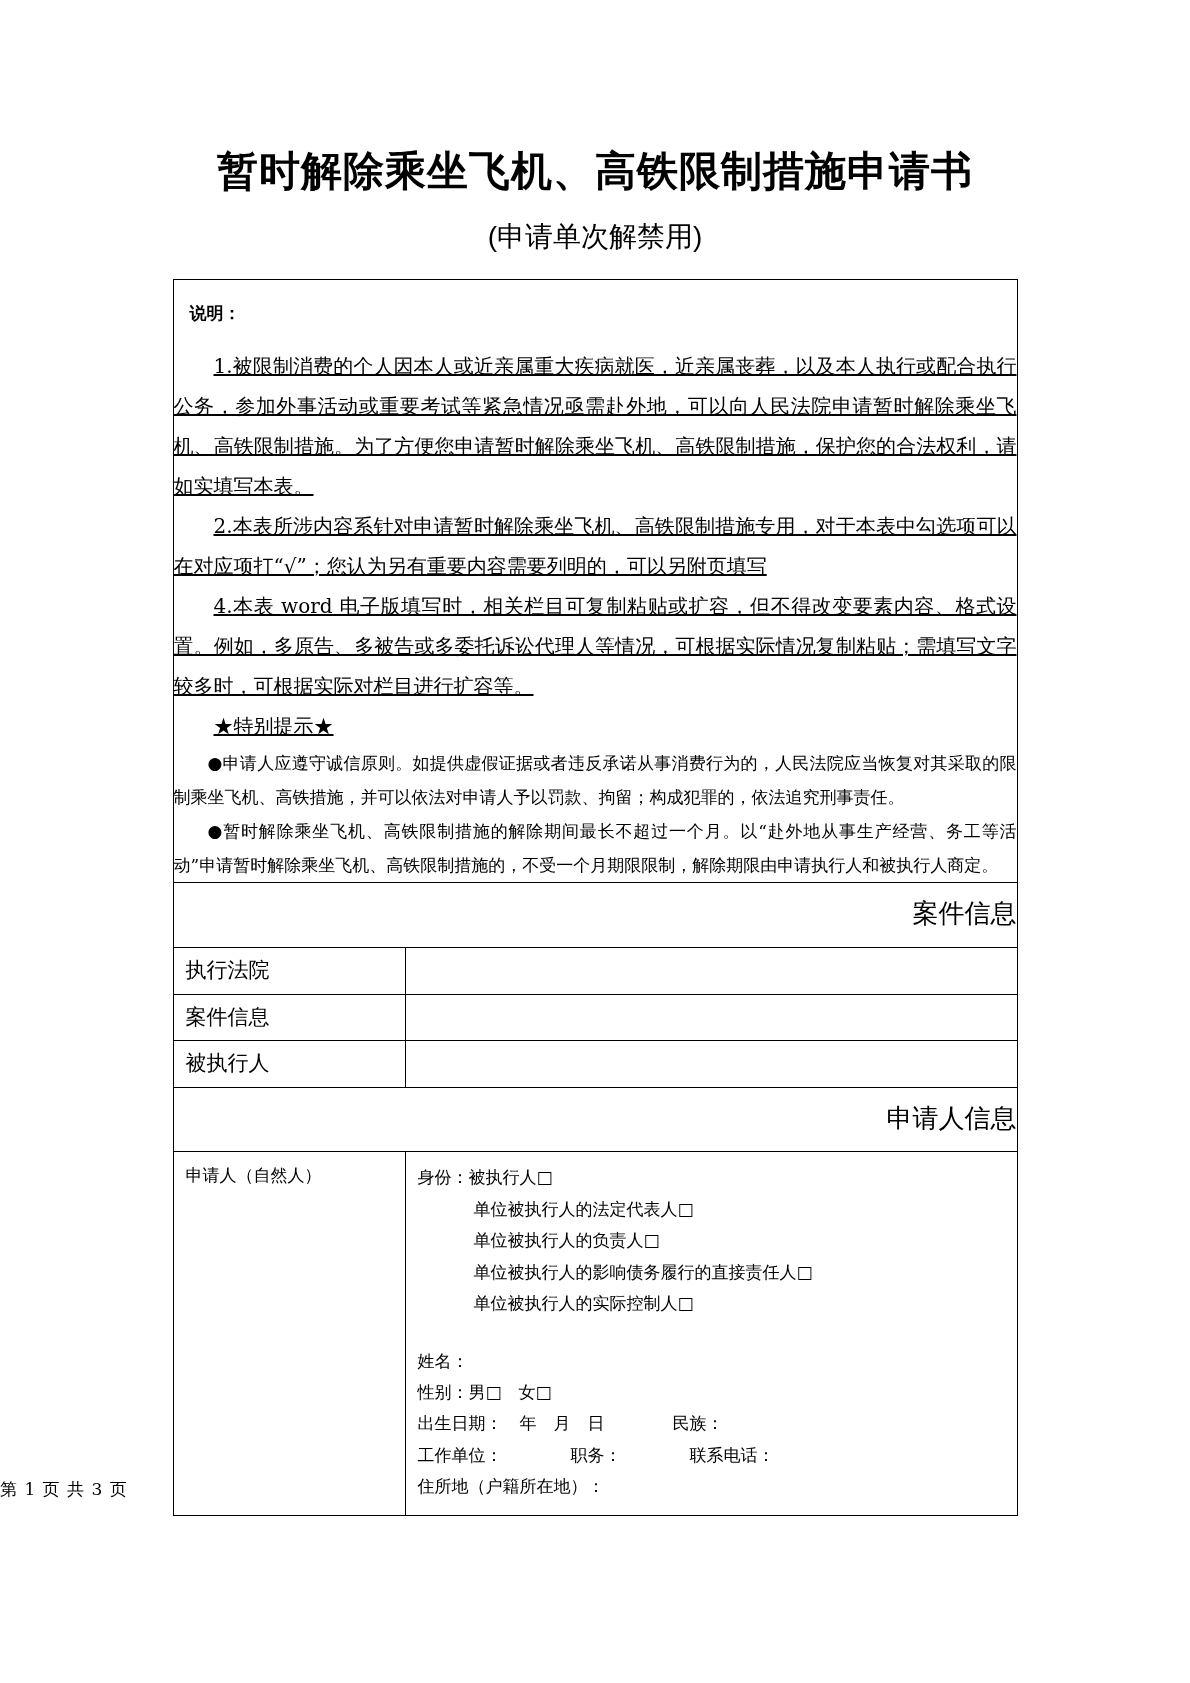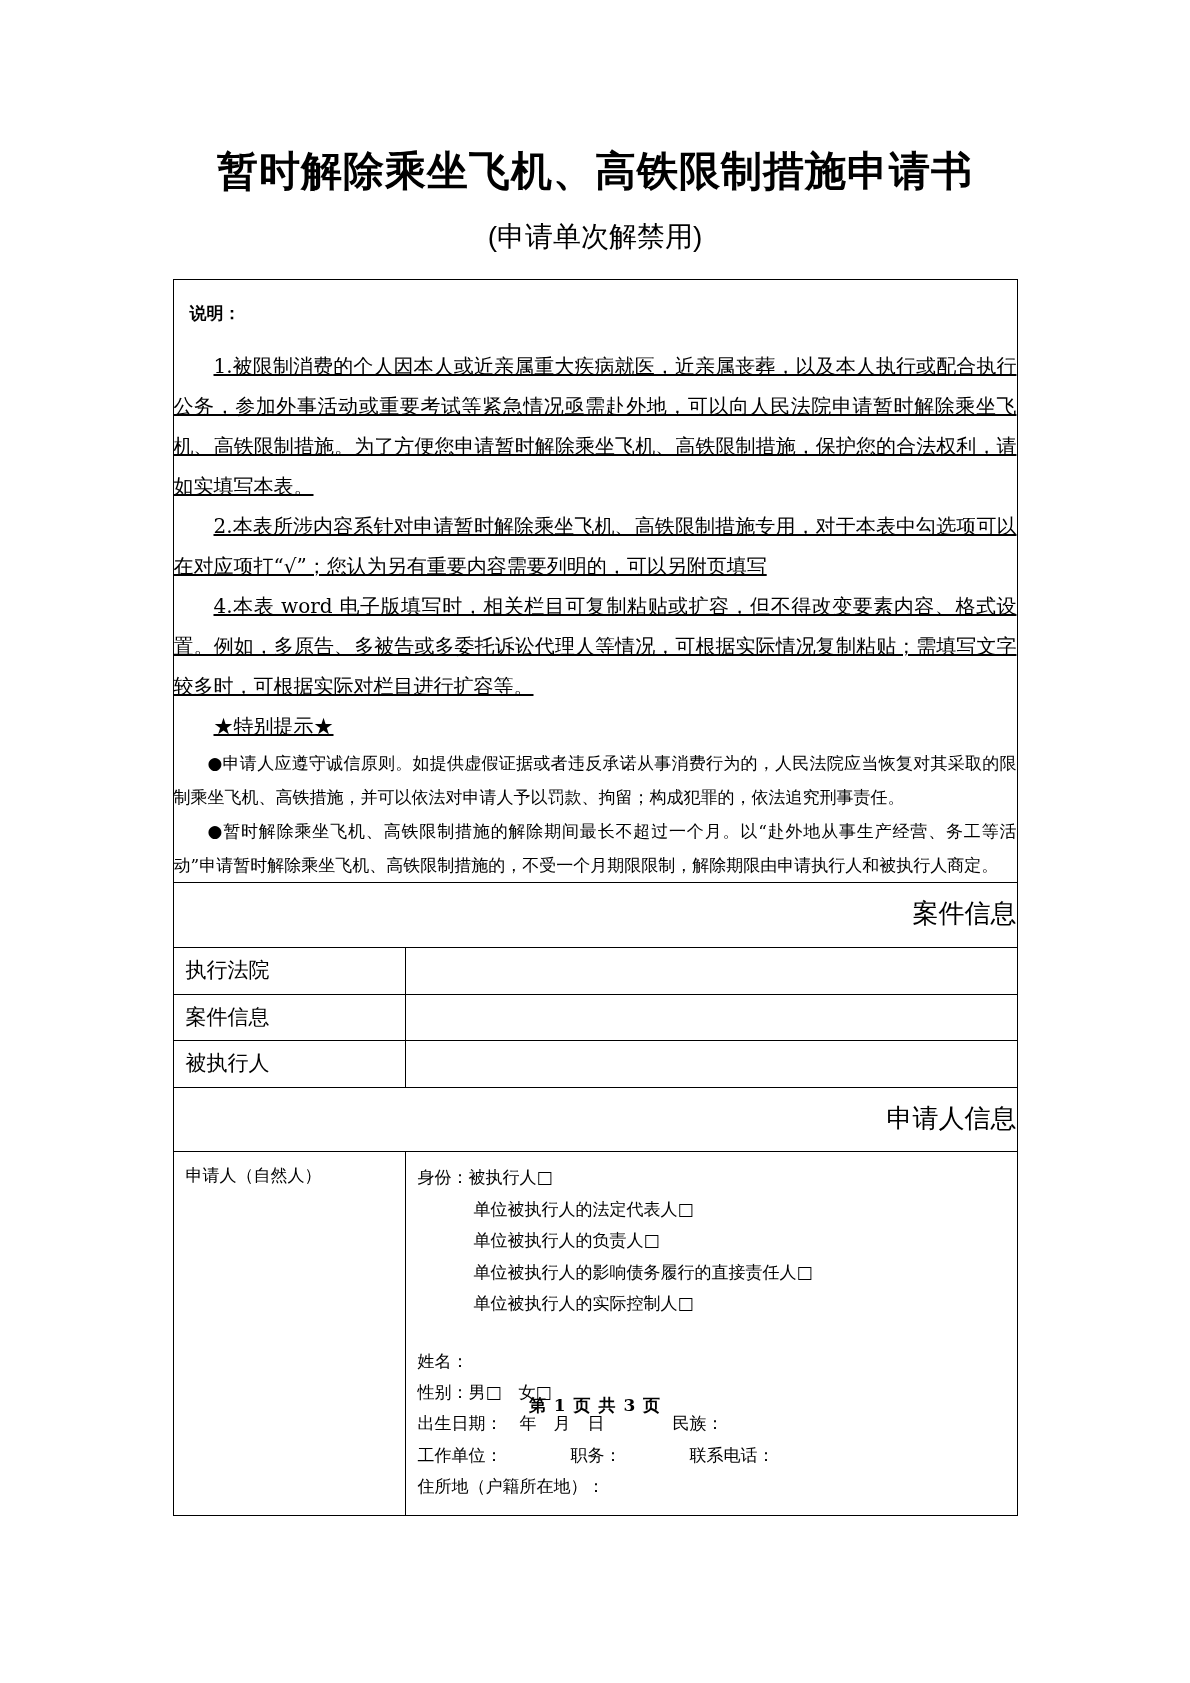--- a/index.html
+++ b/index.html
@@ -123,26 +123,25 @@
   .idline { margin: 0; white-space: nowrap; }
   .idline.indent { padding-left: 3.3em; }
   .gap-row { height: 26px; }
   .fieldline { margin: 0; white-space: pre; }
 
   
   .footer {
     position: absolute;
     left: 0;
     right: 0;
-    top: 1394px;
-    text-align: center;
+    top: 1478px;
+    text-align: left;
     font-size: 17px;
     font-family: "DejaVu Serif", "Liberation Serif", serif;
     letter-spacing: 1px;
-    font-weight: bold;
   }
 </style>
 </head>
 <body>
 
 <div class="page">
 
   <h1 class="title-main">暂时解除乘坐飞机、高铁限制措施申请书</h1>
   <div class="title-sub">(申请单次解禁用)</div>
 

